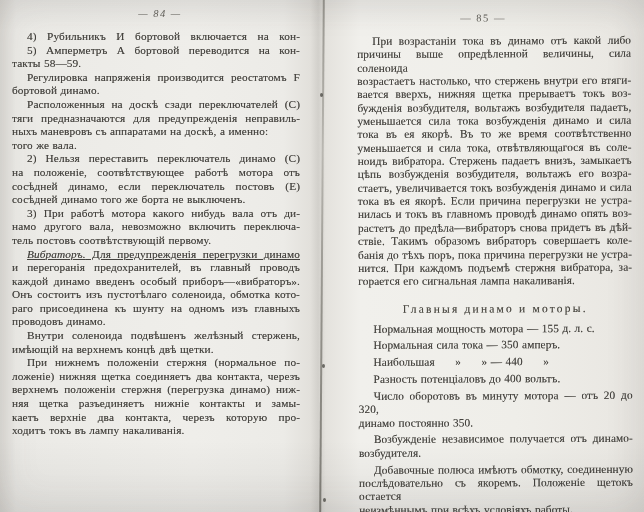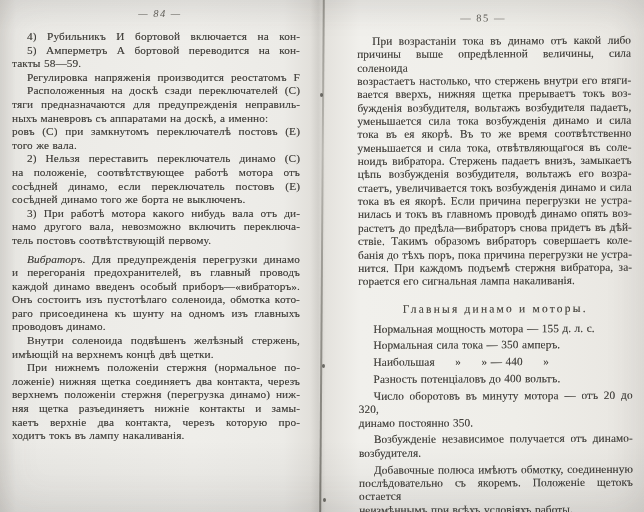--- a/index.html
+++ b/index.html
@@ -33,21 +33,21 @@
   .page-text.right .pagenum{padding-right:22px;}
   .body{font-size:11.3px;line-height:13.6px;}
   .page-text.right .body{line-height:13.35px;}
   .line{
     text-align:justify;text-align-last:justify;
     letter-spacing:0.1px;word-spacing:0.5px;
     text-shadow:0 0 0.5px rgba(67,65,61,0.55);
   }
   .line.end{text-align-last:left;}
   .line.ind{text-indent:15px;}
-  .line.sp{margin-top:5px;}
+  .line.sp{text-decoration:underline;}
   .line.gap{margin-top:3.5px;}
   .ital{font-style:italic;}
   .heading{
     text-align:center;font-size:11.5px;letter-spacing:2.2px;color:#48463f;
     margin:14px 0 8px 0;white-space:nowrap;
     text-shadow:0 0 0.5px rgba(67,65,61,0.5);
   }
 </style>
 </head>
 <body>
@@ -65,29 +65,29 @@
 
         <div class="line ind"><span class="ital"></span><span>4) Рубильникъ И бортовой включается на кон-</span></div>
 
 
         <div class="line ind"><span class="ital"></span><span>5) Амперметръ А бортовой переводится на кон-</span></div>
 
         <div class="line end"><span class="ital"></span><span>такты 58—59.</span></div>
 
         <div class="line ind"><span class="ital"></span><span>Регулировка напряженія производится реостатомъ F</span></div>
 
+        <div class="line end"><span class="ital"></span><span>бортовой динамо.</span></div>
 
         <div class="line ind"><span class="ital"></span><span>Расположенныя на доскѣ сзади переключателей (С)</span></div>
 
         <div class="line"><span class="ital"></span><span>тяги предназначаются для предупрежденія неправиль-</span></div>
 
         <div class="line end"><span class="ital"></span><span>ныхъ маневровъ съ аппаратами на доскѣ, а именно:</span></div>
 
 
-        <div class="line"><span class="ital"></span><span>ровъ (С) при замкнутомъ переключателѣ постовъ (Е)</span></div>
 
         <div class="line end"><span class="ital"></span><span>того же вала.</span></div>
 
         <div class="line ind"><span class="ital"></span><span>2) Нельзя переставить переключатель динамо (С)</span></div>
 
         <div class="line"><span class="ital"></span><span>на положеніе, соотвѣтствующее работѣ мотора отъ</span></div>
 
         <div class="line"><span class="ital"></span><span>сосѣдней динамо, если переключатель постовъ (Е)</span></div>
 
         <div class="line end"><span class="ital"></span><span>сосѣдней динамо того же борта не выключенъ.</span></div>

